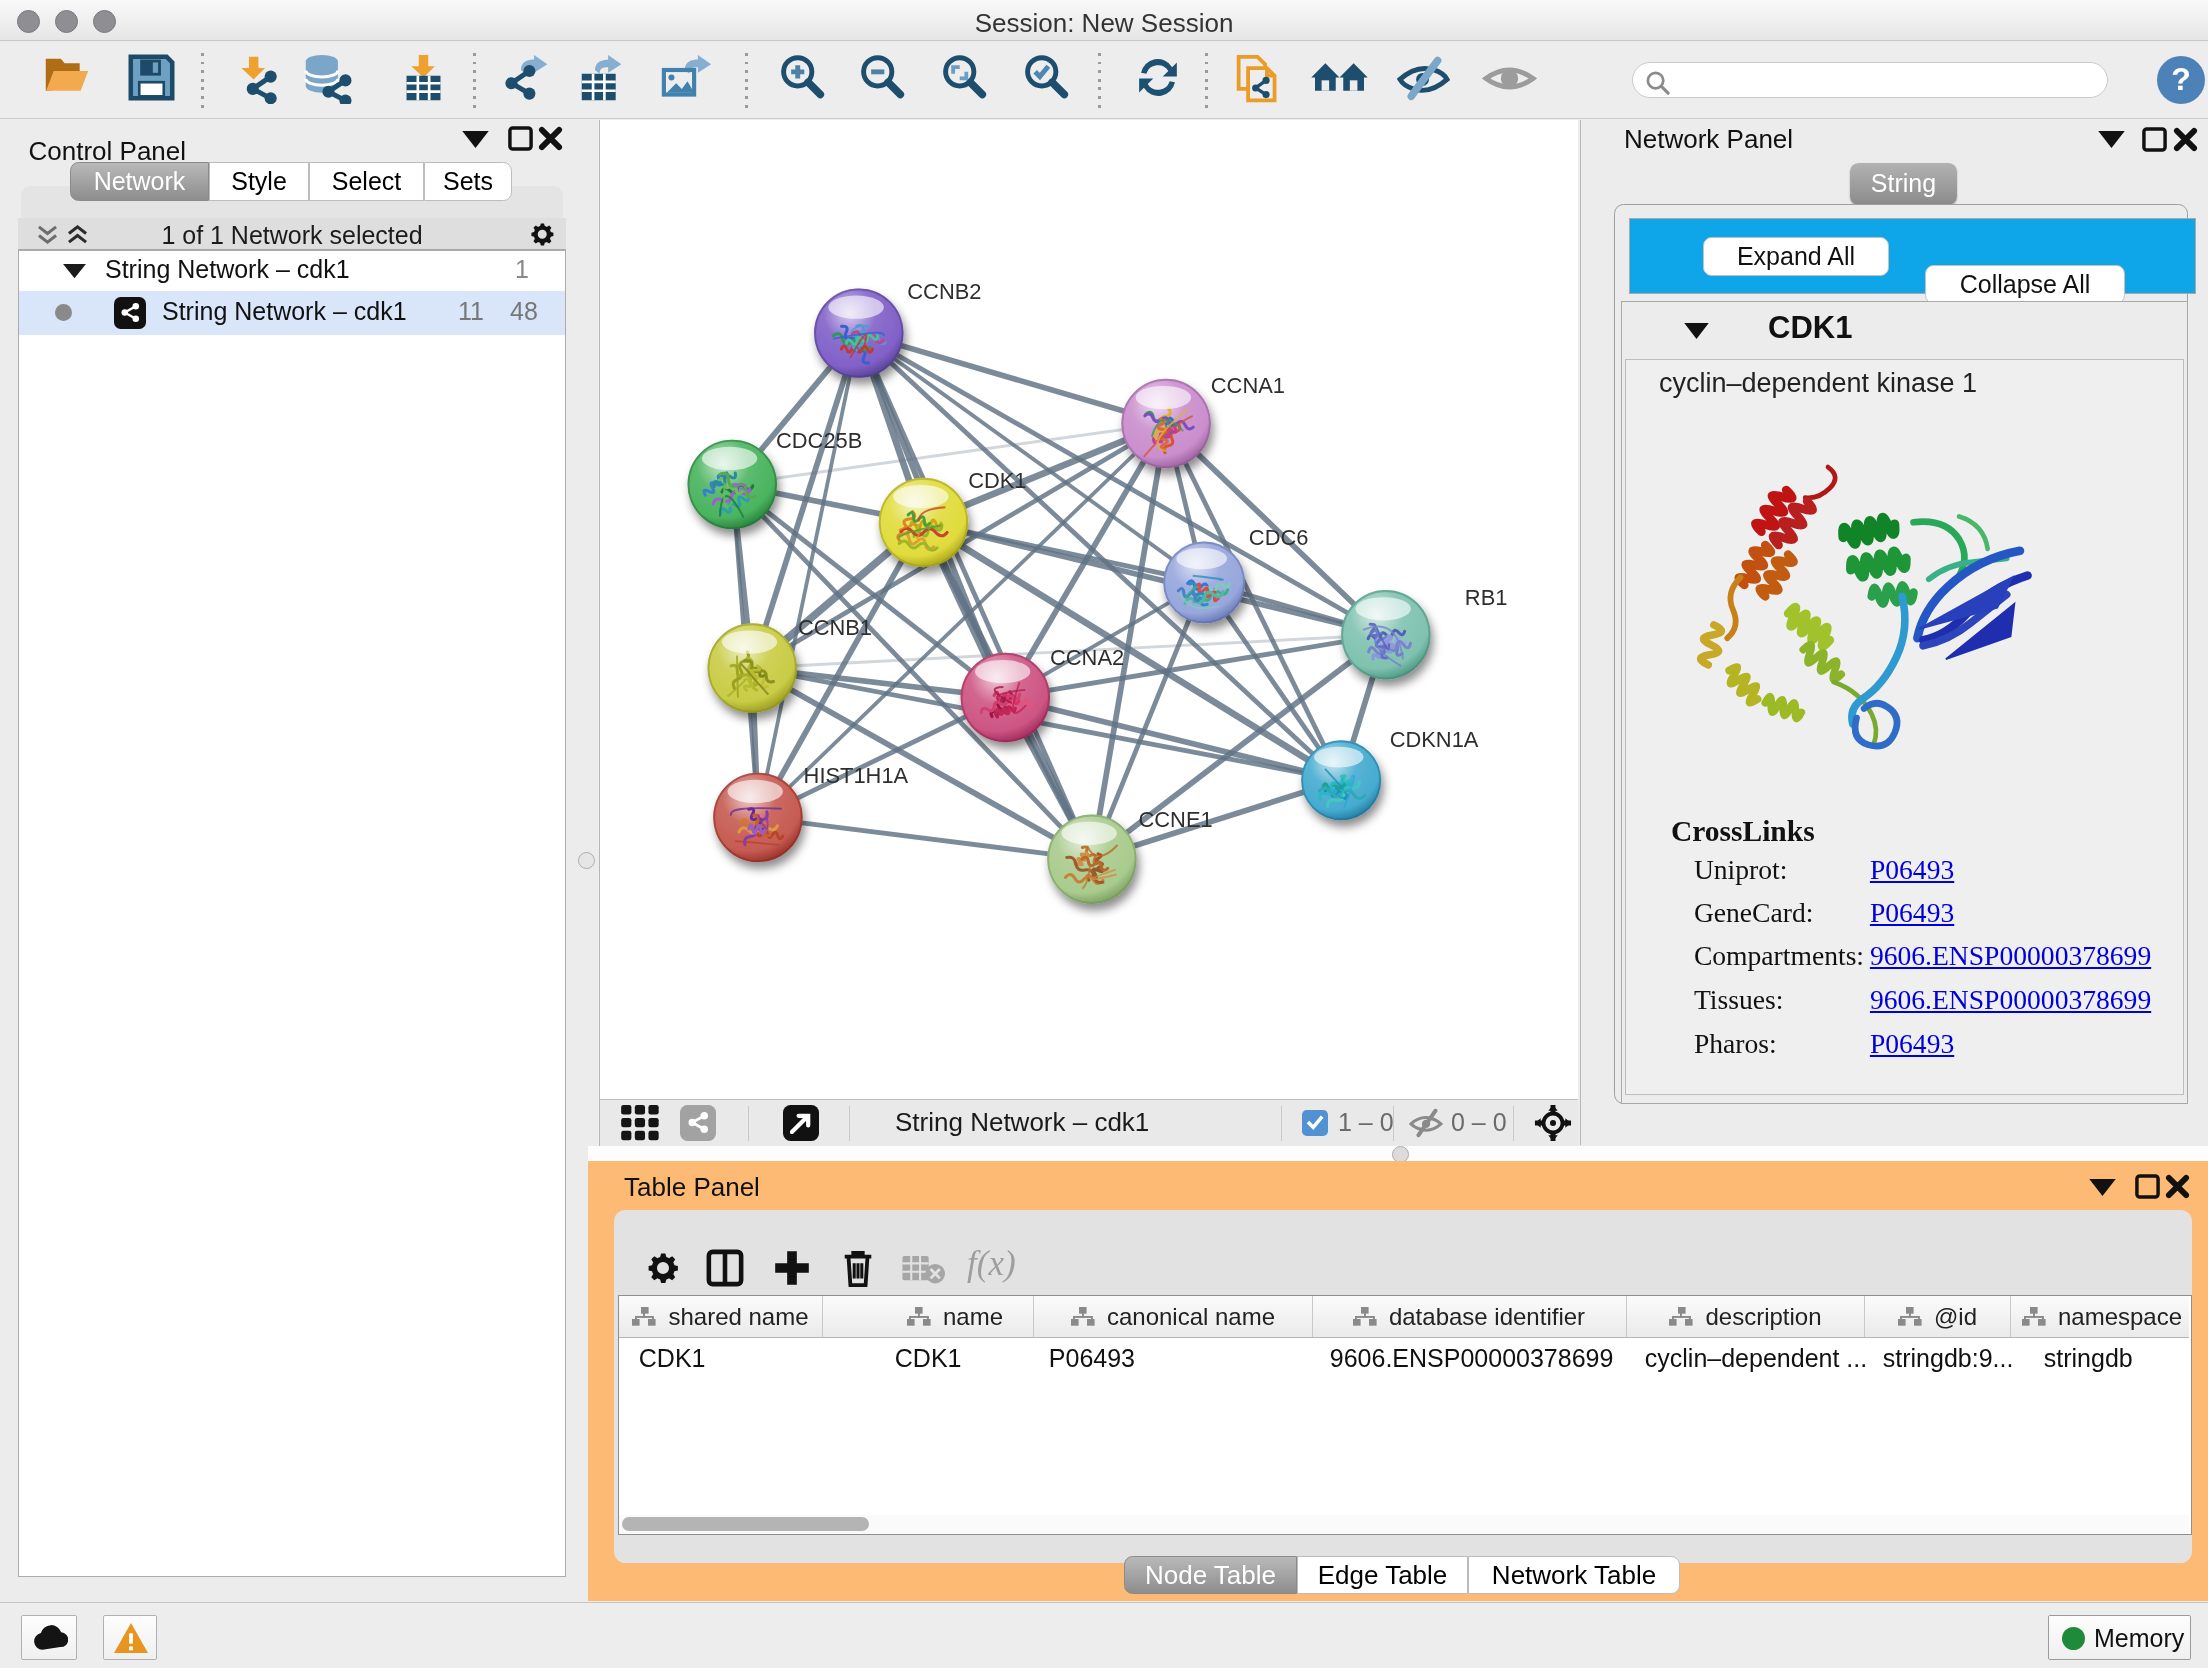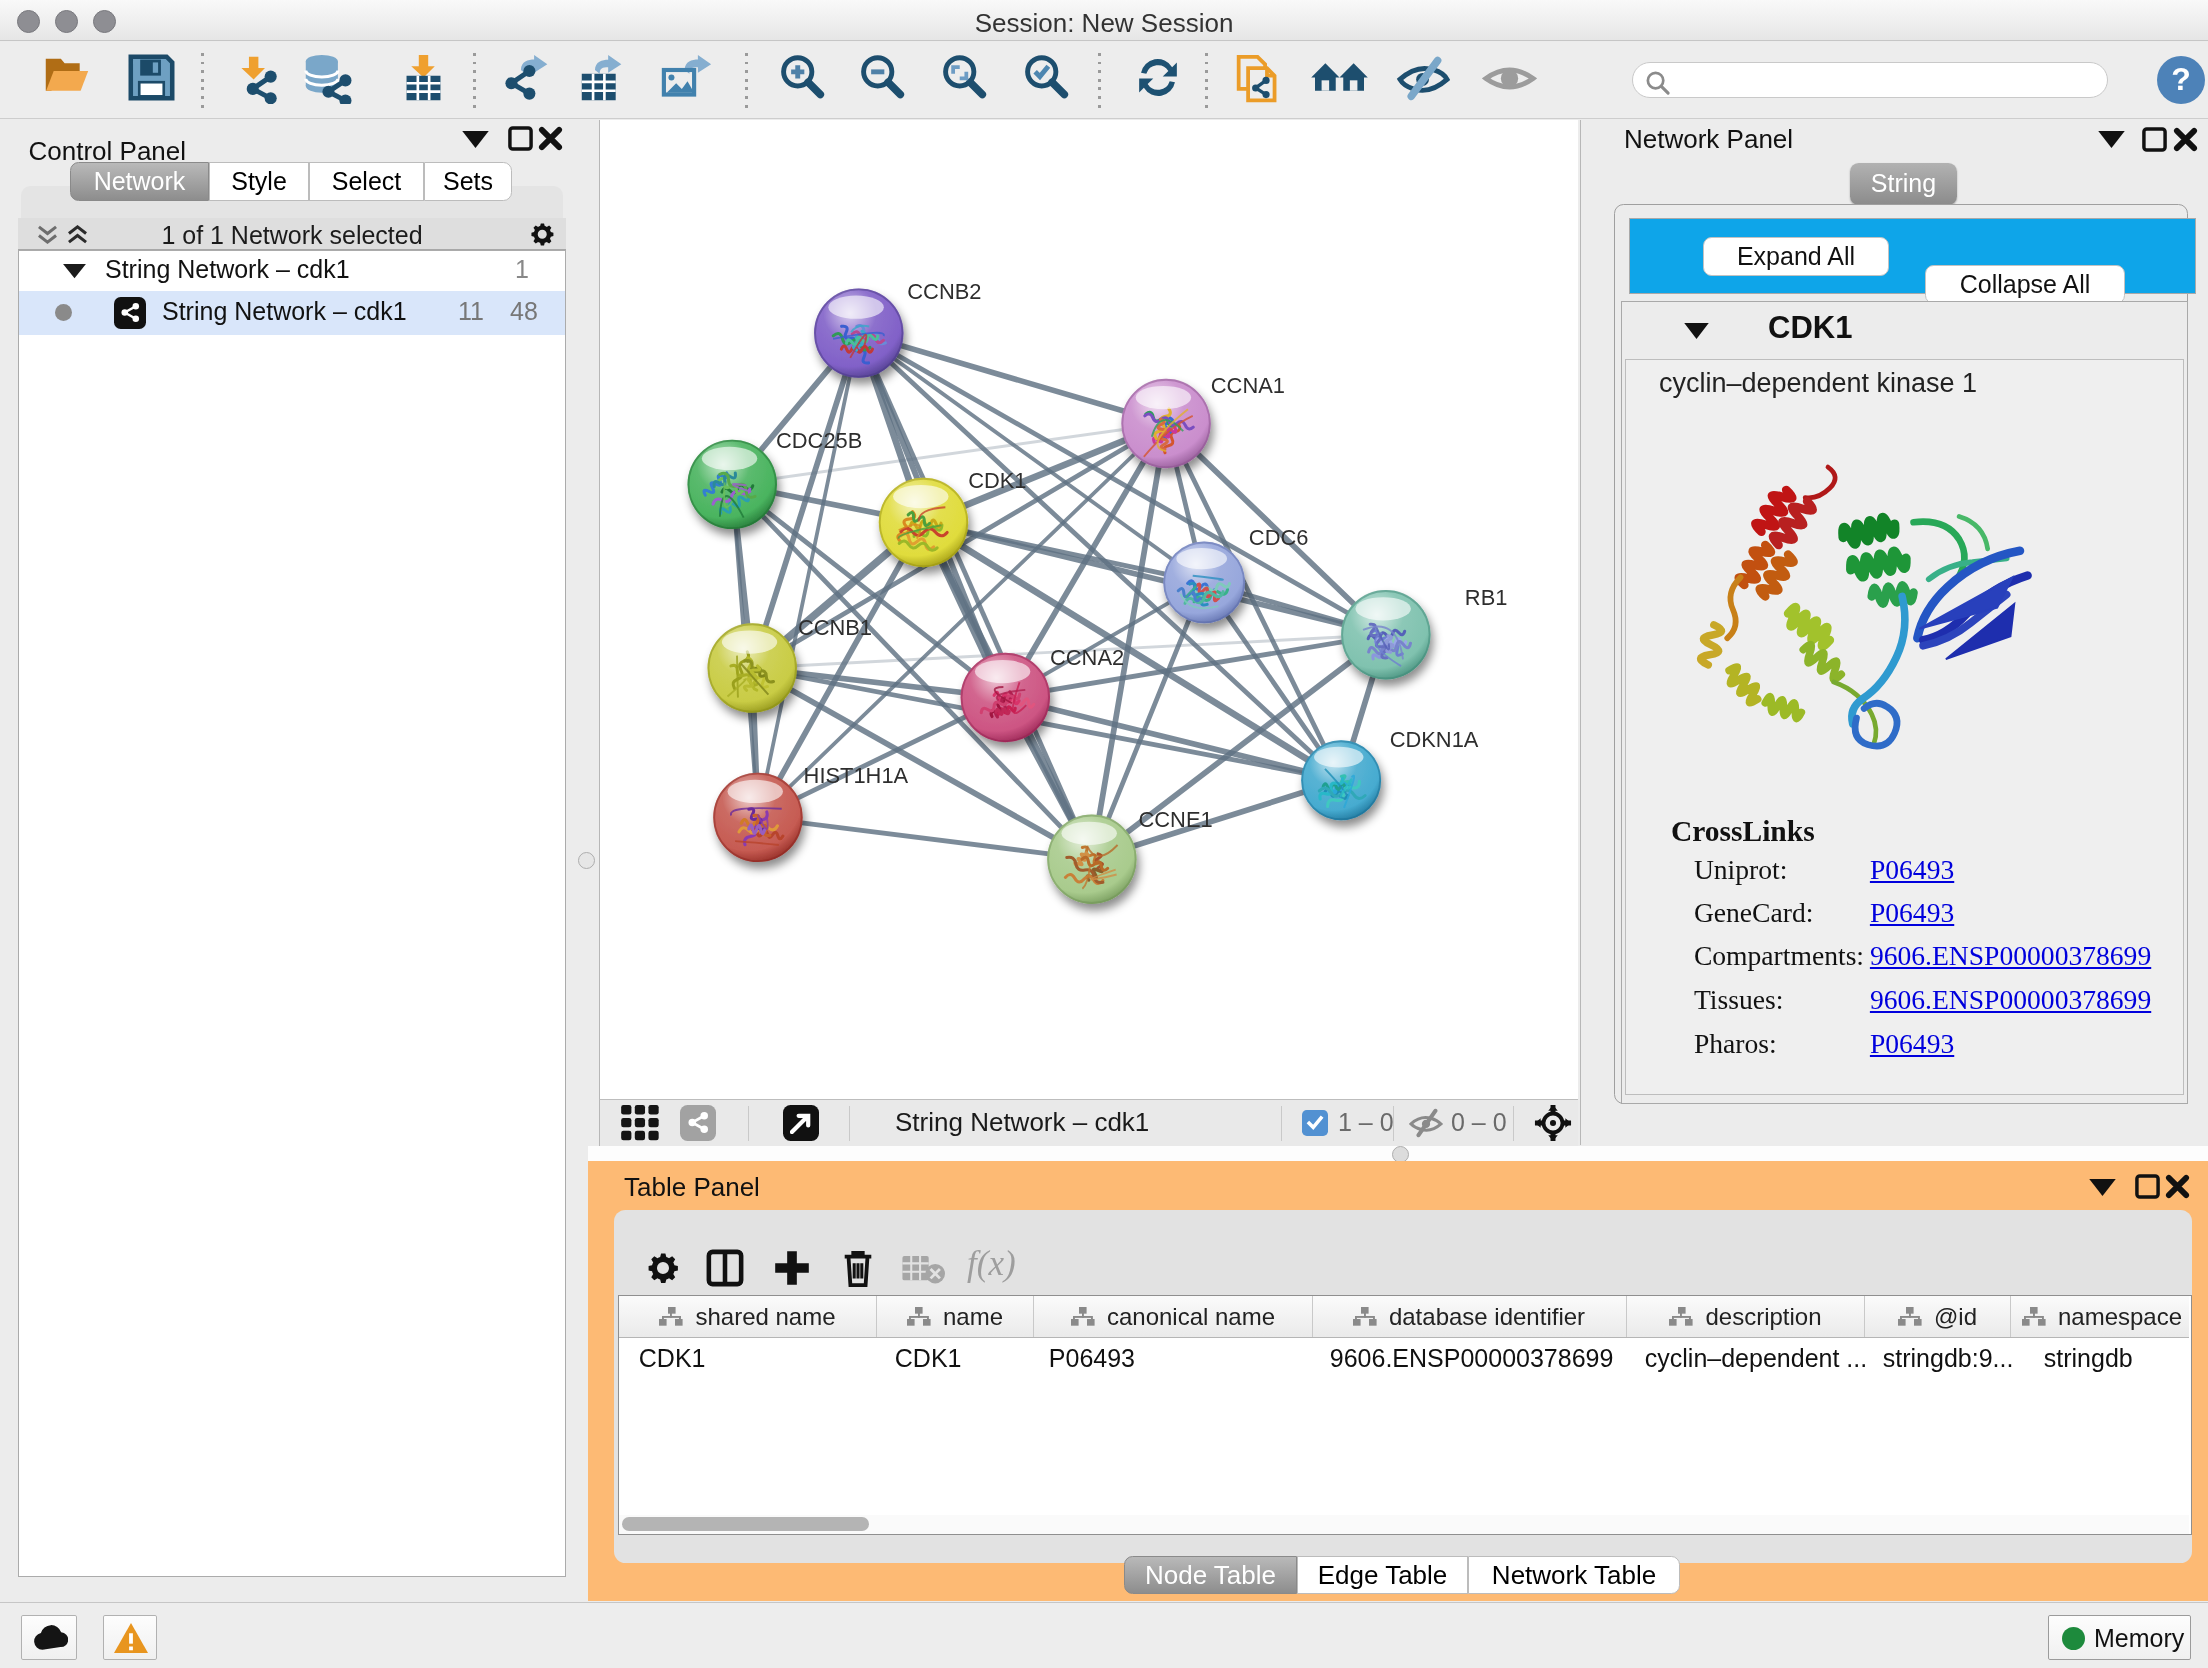--- a/index.html
+++ b/index.html
@@ -800,21 +800,21 @@
         <g fill="#a6a6a6">
           <rect x="0" y="1" width="14" height="13" rx="1"></rect>
           <path d="M0 5 h14 M0 9.5 h14 M4.7 1 v13 M9.4 1 v13" stroke="#e2e2e2" stroke-width="1.1"></path>
           <circle cx="17.5" cy="10.5" r="5.2"></circle>
           <path d="M15 8 l5 5 M20 8 l-5 5" stroke="#e2e2e2" stroke-width="1.5"></path>
         </g>
       </svg>
     <div style="position:absolute;left:344px;top:34px;font-size:35px;font-style:italic;color:#9e9e9e;font-family:'Liberation Serif',serif;margin-left:9px;">f(x)</div>
     <div style="position:absolute;left:3.8px;top:85px;width:1574px;height:240px;background:#fff;border:1.9px solid #8f8f8f;">
       <div id="thead">
-        <div class="thc" style="left:0;width:258px;"><span class="ticn"></span>shared name</div>
+        <div class="thc" style="left:0;width:204px;"><span class="ticn"></span>shared name</div>
         <div class="thc" style="left:258px;width:157px;"><span class="ticn"></span>name</div>
         <div class="thc" style="left:415px;width:279px;"><span class="ticn"></span>canonical name</div>
         <div class="thc" style="left:693px;width:315px;"><span class="ticn"></span>database identifier</div>
         <div class="thc" style="left:1008px;width:238px;"><span class="ticn"></span>description</div>
         <div class="thc" style="left:1246px;width:146px;"><span class="ticn"></span>@id</div>
         <div class="thc" style="left:1392px;width:182px;border-right:0;"><span class="ticn"></span>namespace</div>
       </div>
       <div class="trow" style="left:20px;">CDK1</div>
       <div class="trow" style="left:276px;">CDK1</div>
       <div class="trow" style="left:430px;">P06493</div>

